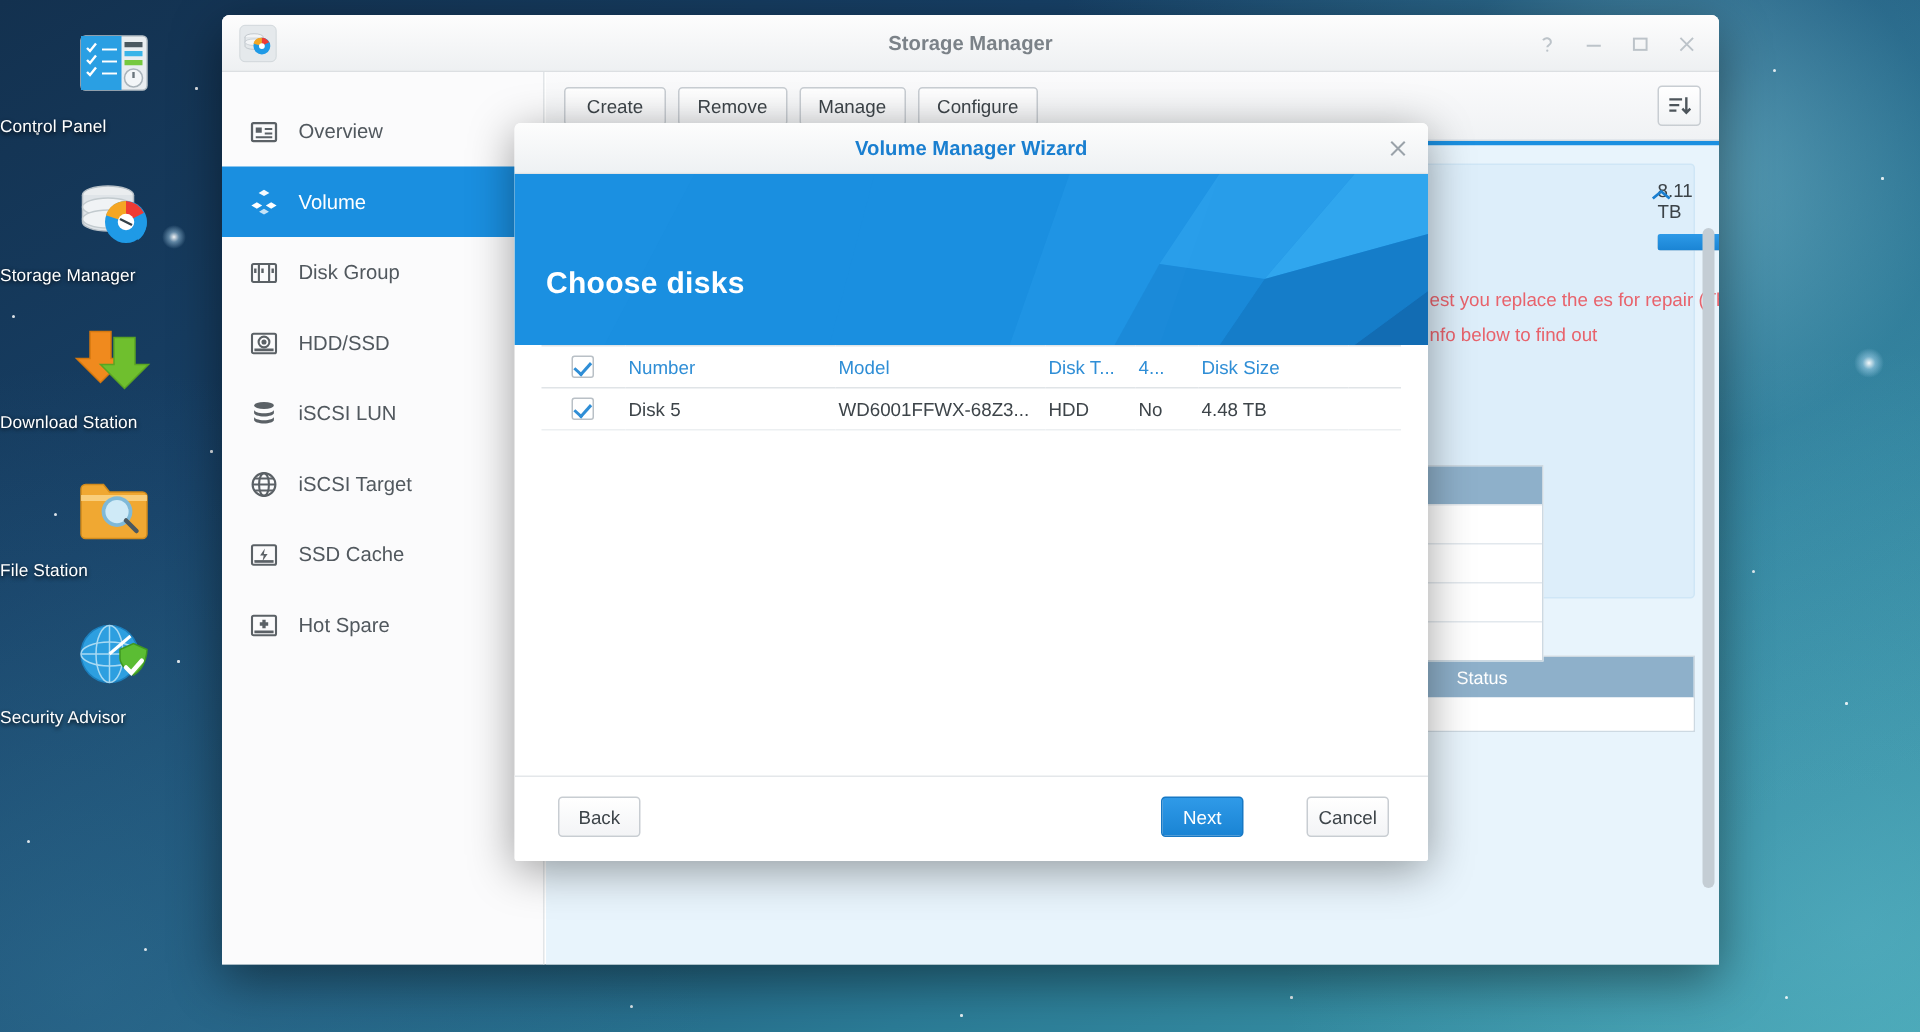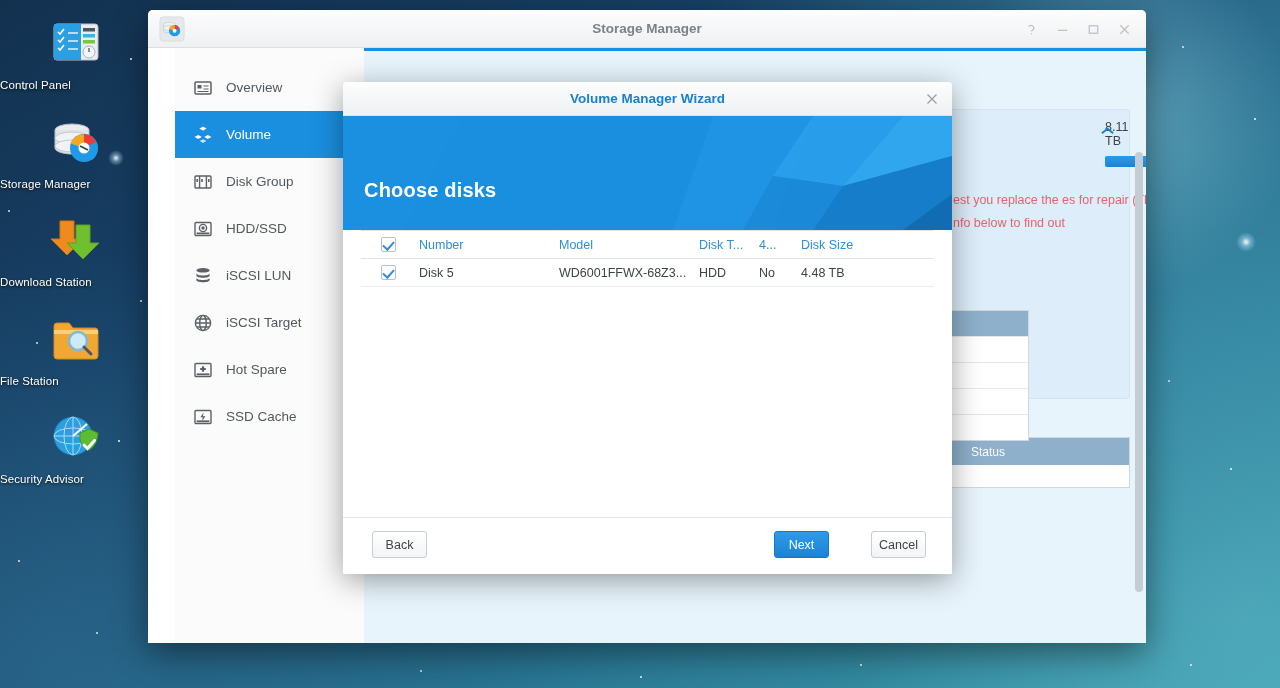--- a/index.html
+++ b/index.html
@@ -98,21 +98,20 @@
   .wc svg { position:absolute; left:3px; top:2px; }
 
   
   #sidebar {
     position: absolute;
     left: 0; top: 38px;
     width: 215px; bottom: 0;
     background: #fbfbfc;
     border-right: 1px solid #e2e5e8;
     padding-top: 16px;
-    margin-left: 27px;
   }
   .side-item {
     position: relative;
     height: 47px;
     display: flex;
     align-items: center;
     padding-left: 18px;
     color: #51585e;
     font-size: 13.5px;
     cursor: pointer;
@@ -593,41 +592,53 @@
             <path d="M2.6 10h14.8M4 6h12M4 14h12"></path>
           </svg>
         </span>
         <span>iSCSI Target</span>
       </div>
 
       <div class="side-item">
         <span class="s-icon">
           <svg width="20" height="20" viewBox="0 0 20 20" fill="none" stroke="currentColor" stroke-width="1.4">
             <rect x="2" y="3.5" width="16" height="13" rx="1"></rect>
-            <path d="M10 6.2v5.6M7.2 9h5.6" stroke-width="2.2"></path>
+            <path d="M10.6 5.6L7.4 10.3h2.4l-.8 3.9 3.4-4.9h-2.5z" fill="currentColor" stroke="none"></path>
             <path d="M3.6 14.3h12.8" stroke-width="1.8"></path>
           </svg>
         </span>
-        <span>Hot Spare</span>
+        <span>SSD Cache</span>
       </div>
 
       <div class="side-item">
         <span class="s-icon">
           <svg width="20" height="20" viewBox="0 0 20 20" fill="none" stroke="currentColor" stroke-width="1.4">
             <rect x="2" y="3.5" width="16" height="13" rx="1"></rect>
-            <path d="M10.6 5.6L7.4 10.3h2.4l-.8 3.9 3.4-4.9h-2.5z" fill="currentColor" stroke="none"></path>
+            <path d="M10 6.2v5.6M7.2 9h5.6" stroke-width="2.2"></path>
             <path d="M3.6 14.3h12.8" stroke-width="1.8"></path>
           </svg>
         </span>
-        <span>SSD Cache</span>
+        <span>Hot Spare</span>
       </div>
     </div>
 
     <div id="content">
 
+      <div id="toolbar">
+        <button class="tb-btn">Create</button>
+        <button class="tb-btn">Remove</button>
+        <button class="tb-btn">Manage</button>
+        <button class="tb-btn">Configure</button>
+        <div id="sort-btn">
+          <svg width="17" height="17" viewBox="0 0 18 18" stroke="#4d555b" stroke-width="1.6" fill="none">
+            <path d="M2 4.5h9M2 8.5h7M2 12.5h5"></path>
+            <path d="M14 3v11M11.2 11l2.8 3 2.8-3" stroke-width="1.7"></path>
+          </svg>
+        </div>
+      </div>
       <div id="blue-rule"></div>
 
       <div id="bg-panel">
         <div id="vol-card">
           <div id="vol-size">8.11 TB</div>
           <div id="vol-bar">
               <i style="width:78%"></i>
             </div>
           <div id="collapse-chevron">
             <svg width="15" height="10" viewBox="0 0 16 10" fill="none" stroke="currentColor" stroke-width="2">

